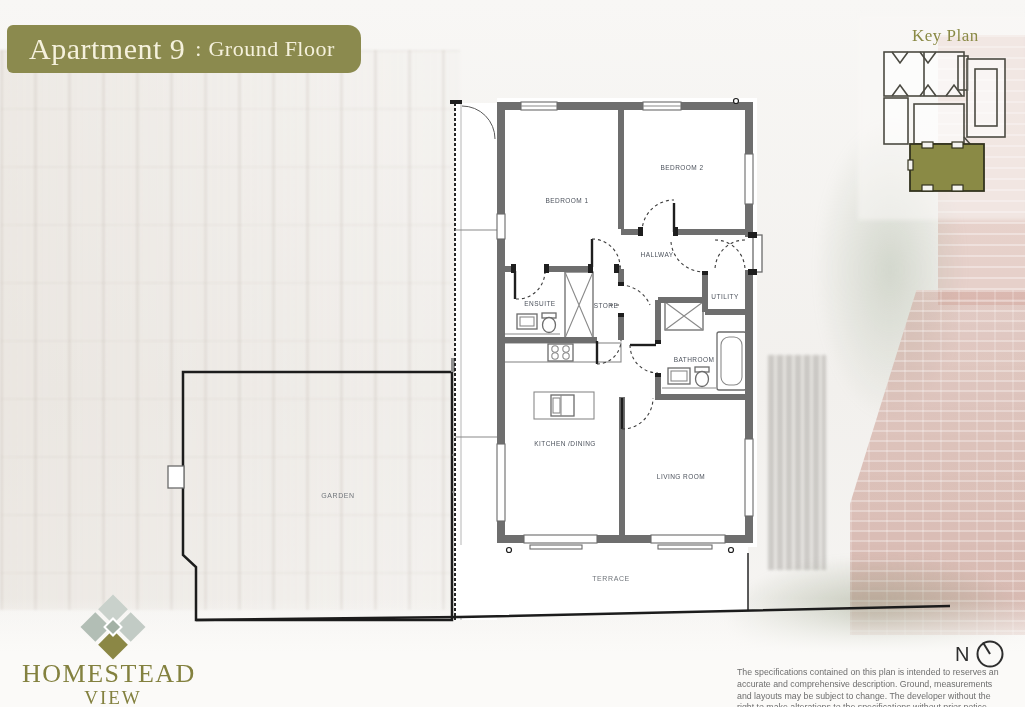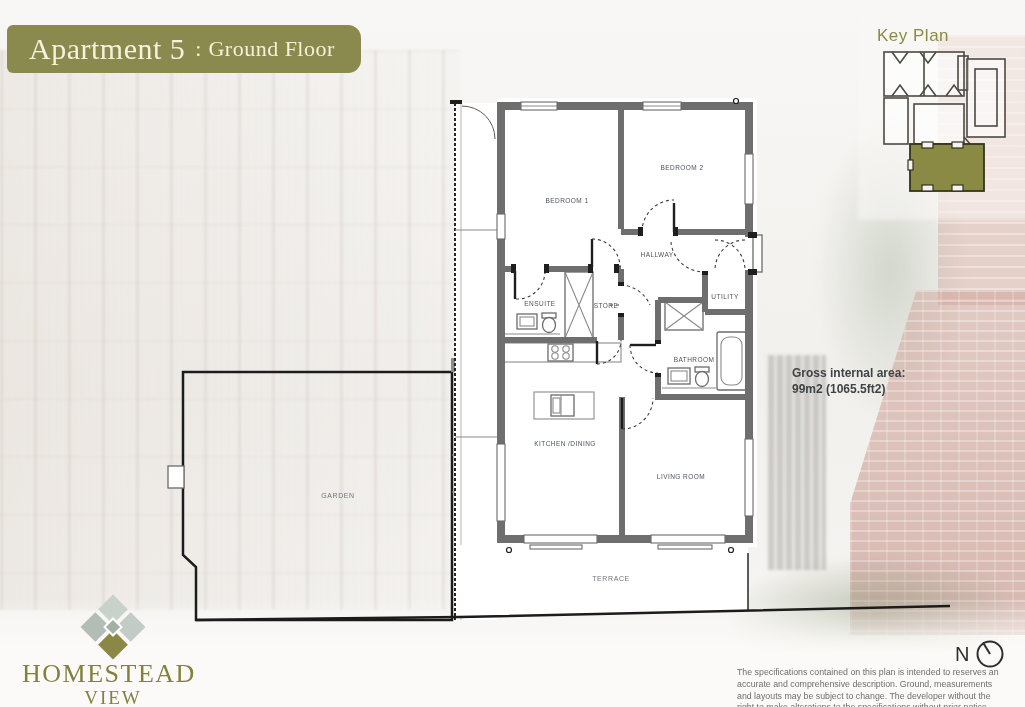--- a/index.html
+++ b/index.html
@@ -37,21 +37,21 @@
     background:linear-gradient(180deg, rgba(251,250,248,0), #fbfaf8 50%);}
 
   
   .banner{left:7px;top:25px;height:48px;display:flex;align-items:center;
     padding:0 26px 0 22px;background:var(--olive);border-radius:6px 13px 13px 6px;z-index:6;}
   .banner .t-main{font-family:"Liberation Serif", serif;font-size:30px;color:var(--banner-text);letter-spacing:.5px;}
   .banner .t-sep{font-family:"Liberation Serif", serif;font-size:22px;color:var(--banner-text);margin:0 7px 0 10px;}
   .banner .t-sub{font-family:"Liberation Serif", serif;font-size:22px;color:var(--banner-text);letter-spacing:.5px;}
 
   
-  .keyplan-title{left:877px;top:26px;font-family:Liberation Sans, sans-serif;
+  .keyplan-title{left:912px;top:26px;font-family:Liberation Serif, serif;
     font-size:17px;color:var(--key-plan-olive);z-index:6;letter-spacing:.5px;}
   .keyplan-svg{left:862px;top:42px;z-index:5;}
   .kp-line{fill:none;stroke:#4b4a42;stroke-width:1.6;}
   .kp-fill{fill:rgba(255,255,255,.6);stroke:#4b4a42;stroke-width:1.6;}
   .kp-olive{fill:var(--key-plan-olive);stroke:#33331f;stroke-width:1.8;}
   .kp-notch{fill:#f4f3ef;stroke:#33331f;stroke-width:1.2;}
 
   
   .plan-svg{left:165px;top:85px;z-index:3;}
   .wall{stroke:var(--wall);fill:none;}
@@ -96,21 +96,21 @@
   <div class="bg-left"></div>
   <div class="bg-brick-tr"></div>
   <div class="bg-tree"></div>
   <div class="bg-brick-right"></div>
   <div class="bg-fence"></div>
   <div class="bg-green"></div>
   <div class="bg-fog-keyplan"></div>
   <div class="bg-bottom-fade"></div>
 
   <div class="banner">
-    <span class="t-main">Apartment 5</span>
+    <span class="t-main">Apartment 9</span>
     <span class="t-sep">:</span>
     <span class="t-sub">Ground Floor</span>
   </div>
 
   <div class="keyplan-title">Key Plan</div>
   <svg class="keyplan-svg" width="165" height="175" viewBox="0 0 165 175">
 
     <rect class="kp-fill" x="22" y="10" width="80" height="44"></rect>
     <path class="kp-line" d="M30,10 L38,21 L46,10 M58,10 L66,21 L74,10"></path>
     <path class="kp-line" d="M30,54 L38,43 L46,54 M58,54 L66,43 L74,54 M84,54 L92,43 L100,54"></path>
@@ -271,24 +271,20 @@
   <div class="roomlabel" style="left:657px;top:254px;">HALLWAY</div>
   <div class="roomlabel" style="left:540px;top:303px;">ENSUITE</div>
   <div class="roomlabel" style="left:606px;top:305px;">STORE</div>
   <div class="roomlabel" style="left:725px;top:296px;">UTILITY</div>
   <div class="roomlabel" style="left:694px;top:359px;">BATHROOM</div>
   <div class="roomlabel" style="left:565px;top:443px;">KITCHEN /DINING</div>
   <div class="roomlabel" style="left:681px;top:476px;">LIVING ROOM</div>
   <div class="outlabel" style="left:338px;top:495px;">GARDEN</div>
   <div class="outlabel" style="left:611px;top:578px;">TERRACE</div>
 
-  <div class="area-note">
-    <div>Gross internal area:</div>
-    <div>99m2 (1065.5ft2)</div>
-  </div>
 
   <svg class="logo-svg" width="90" height="70" viewBox="0 0 90 70">
     <g transform="translate(45,35) rotate(45)">
       <rect x="-23" y="-23" width="21" height="21" fill="#C9D1CB"></rect>
       <rect x="2" y="-23" width="21" height="21" fill="#C2CBC5"></rect>
       <rect x="-23" y="2" width="21" height="21" fill="#B2BEB5"></rect>
       <rect x="2" y="2" width="21" height="21" fill="#8B8745"></rect>
       <rect x="-7" y="-7" width="14" height="14" fill="#ffffff"></rect>
       <rect x="-5" y="-5" width="10" height="10" fill="#A3B1A5"></rect>
     </g>

